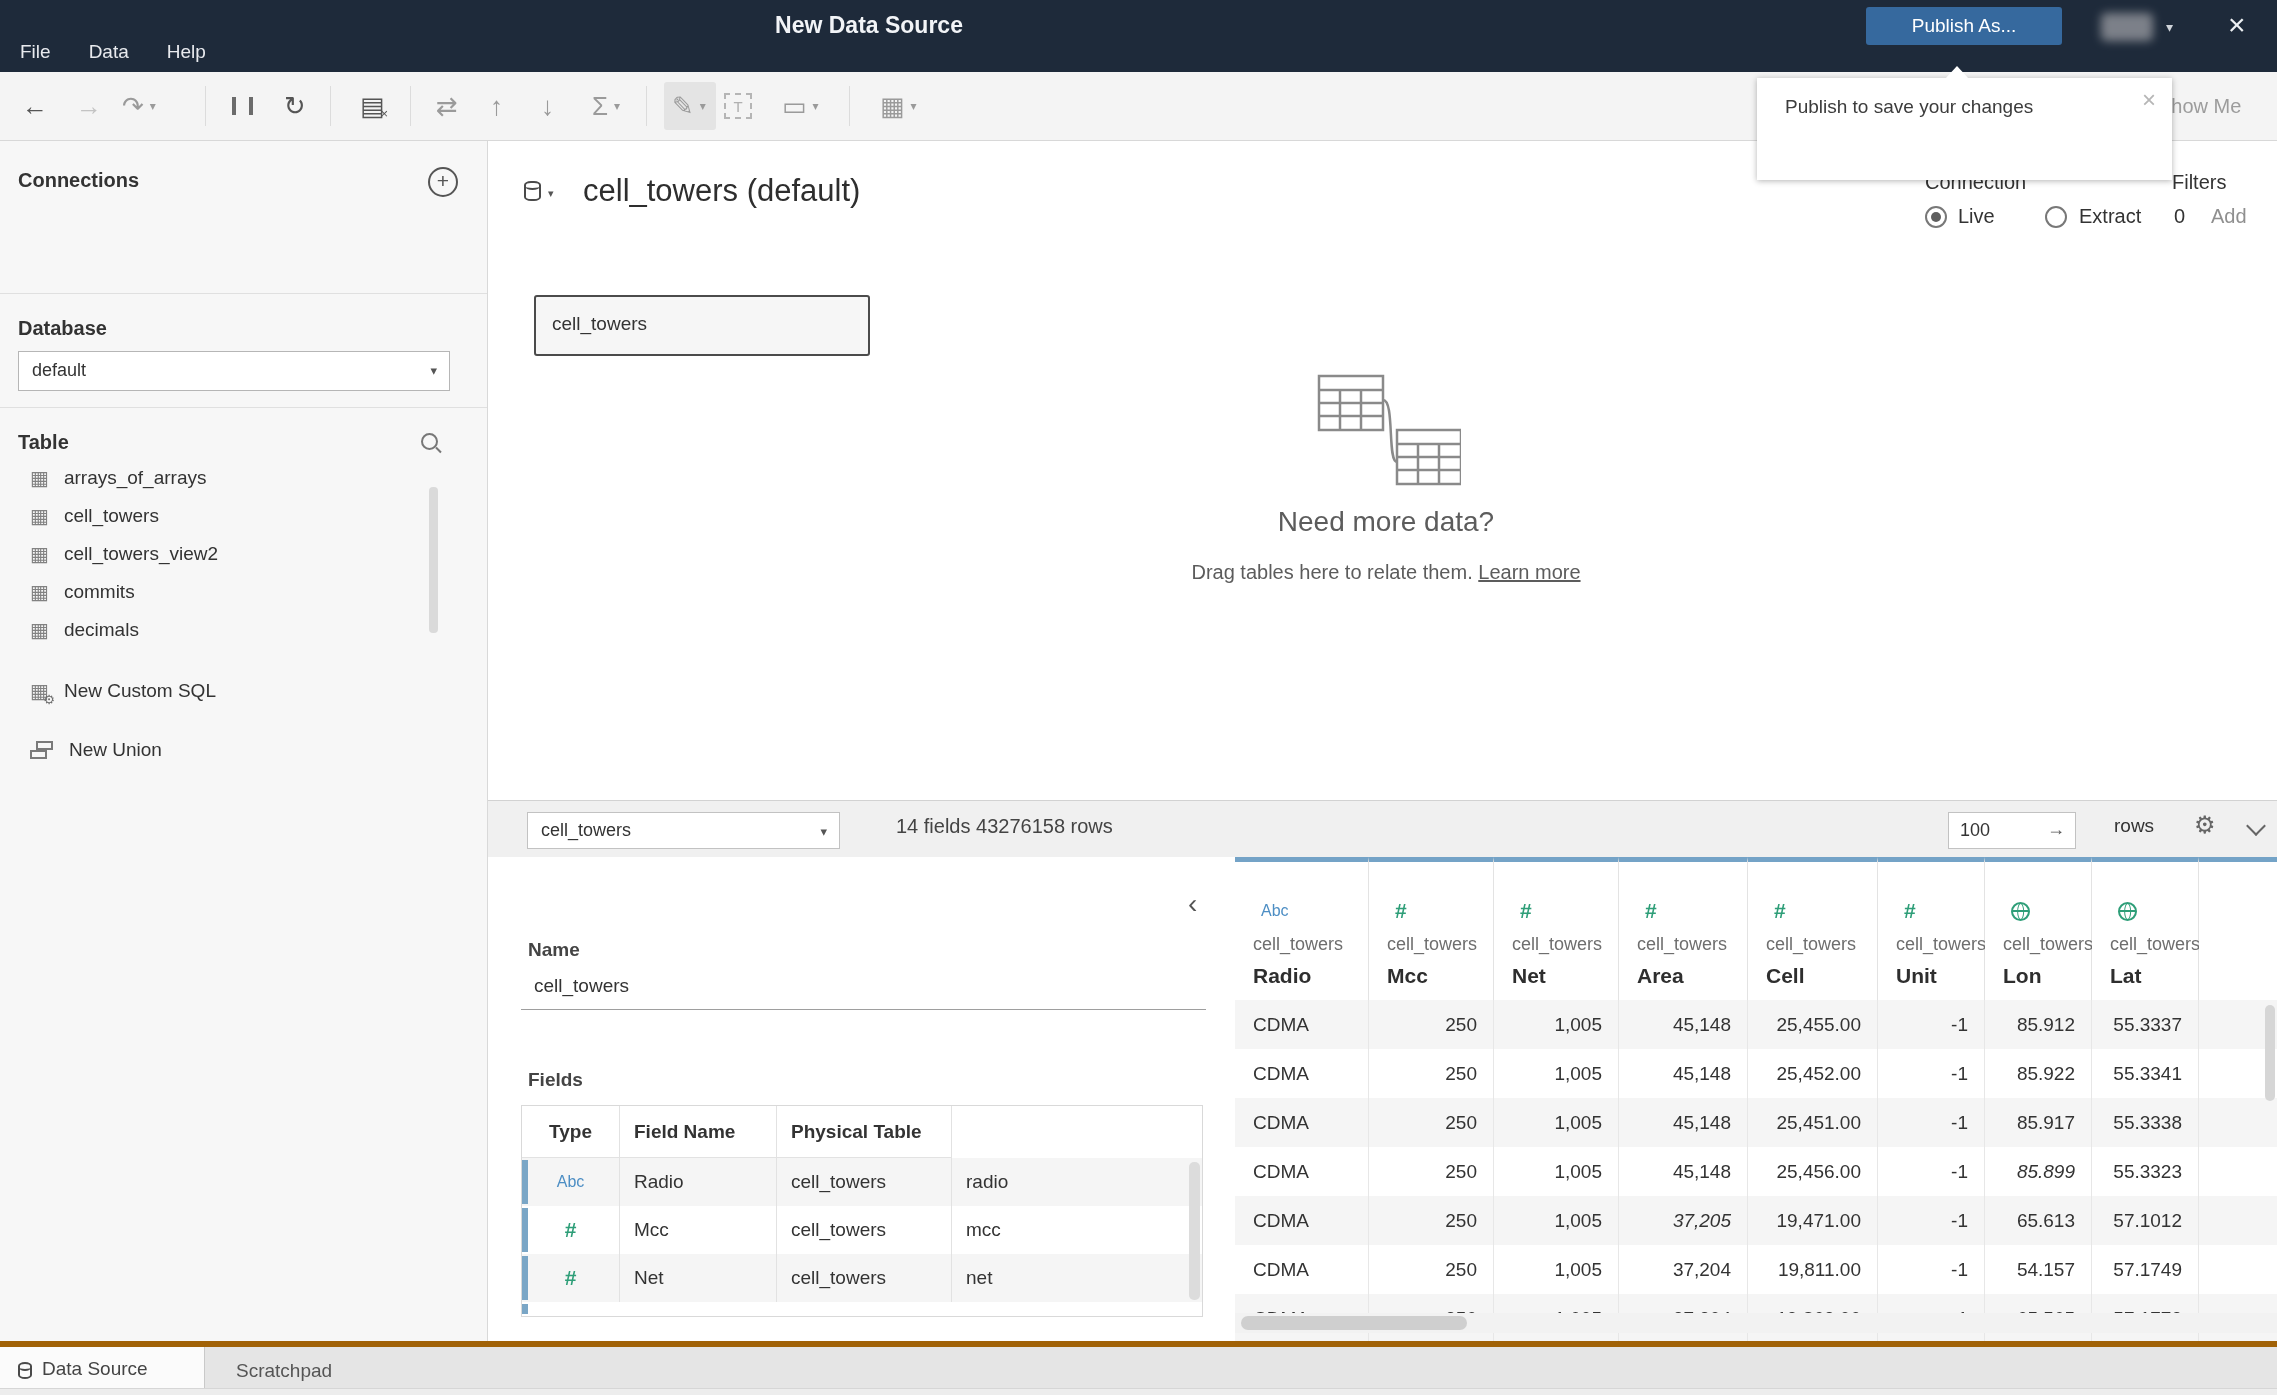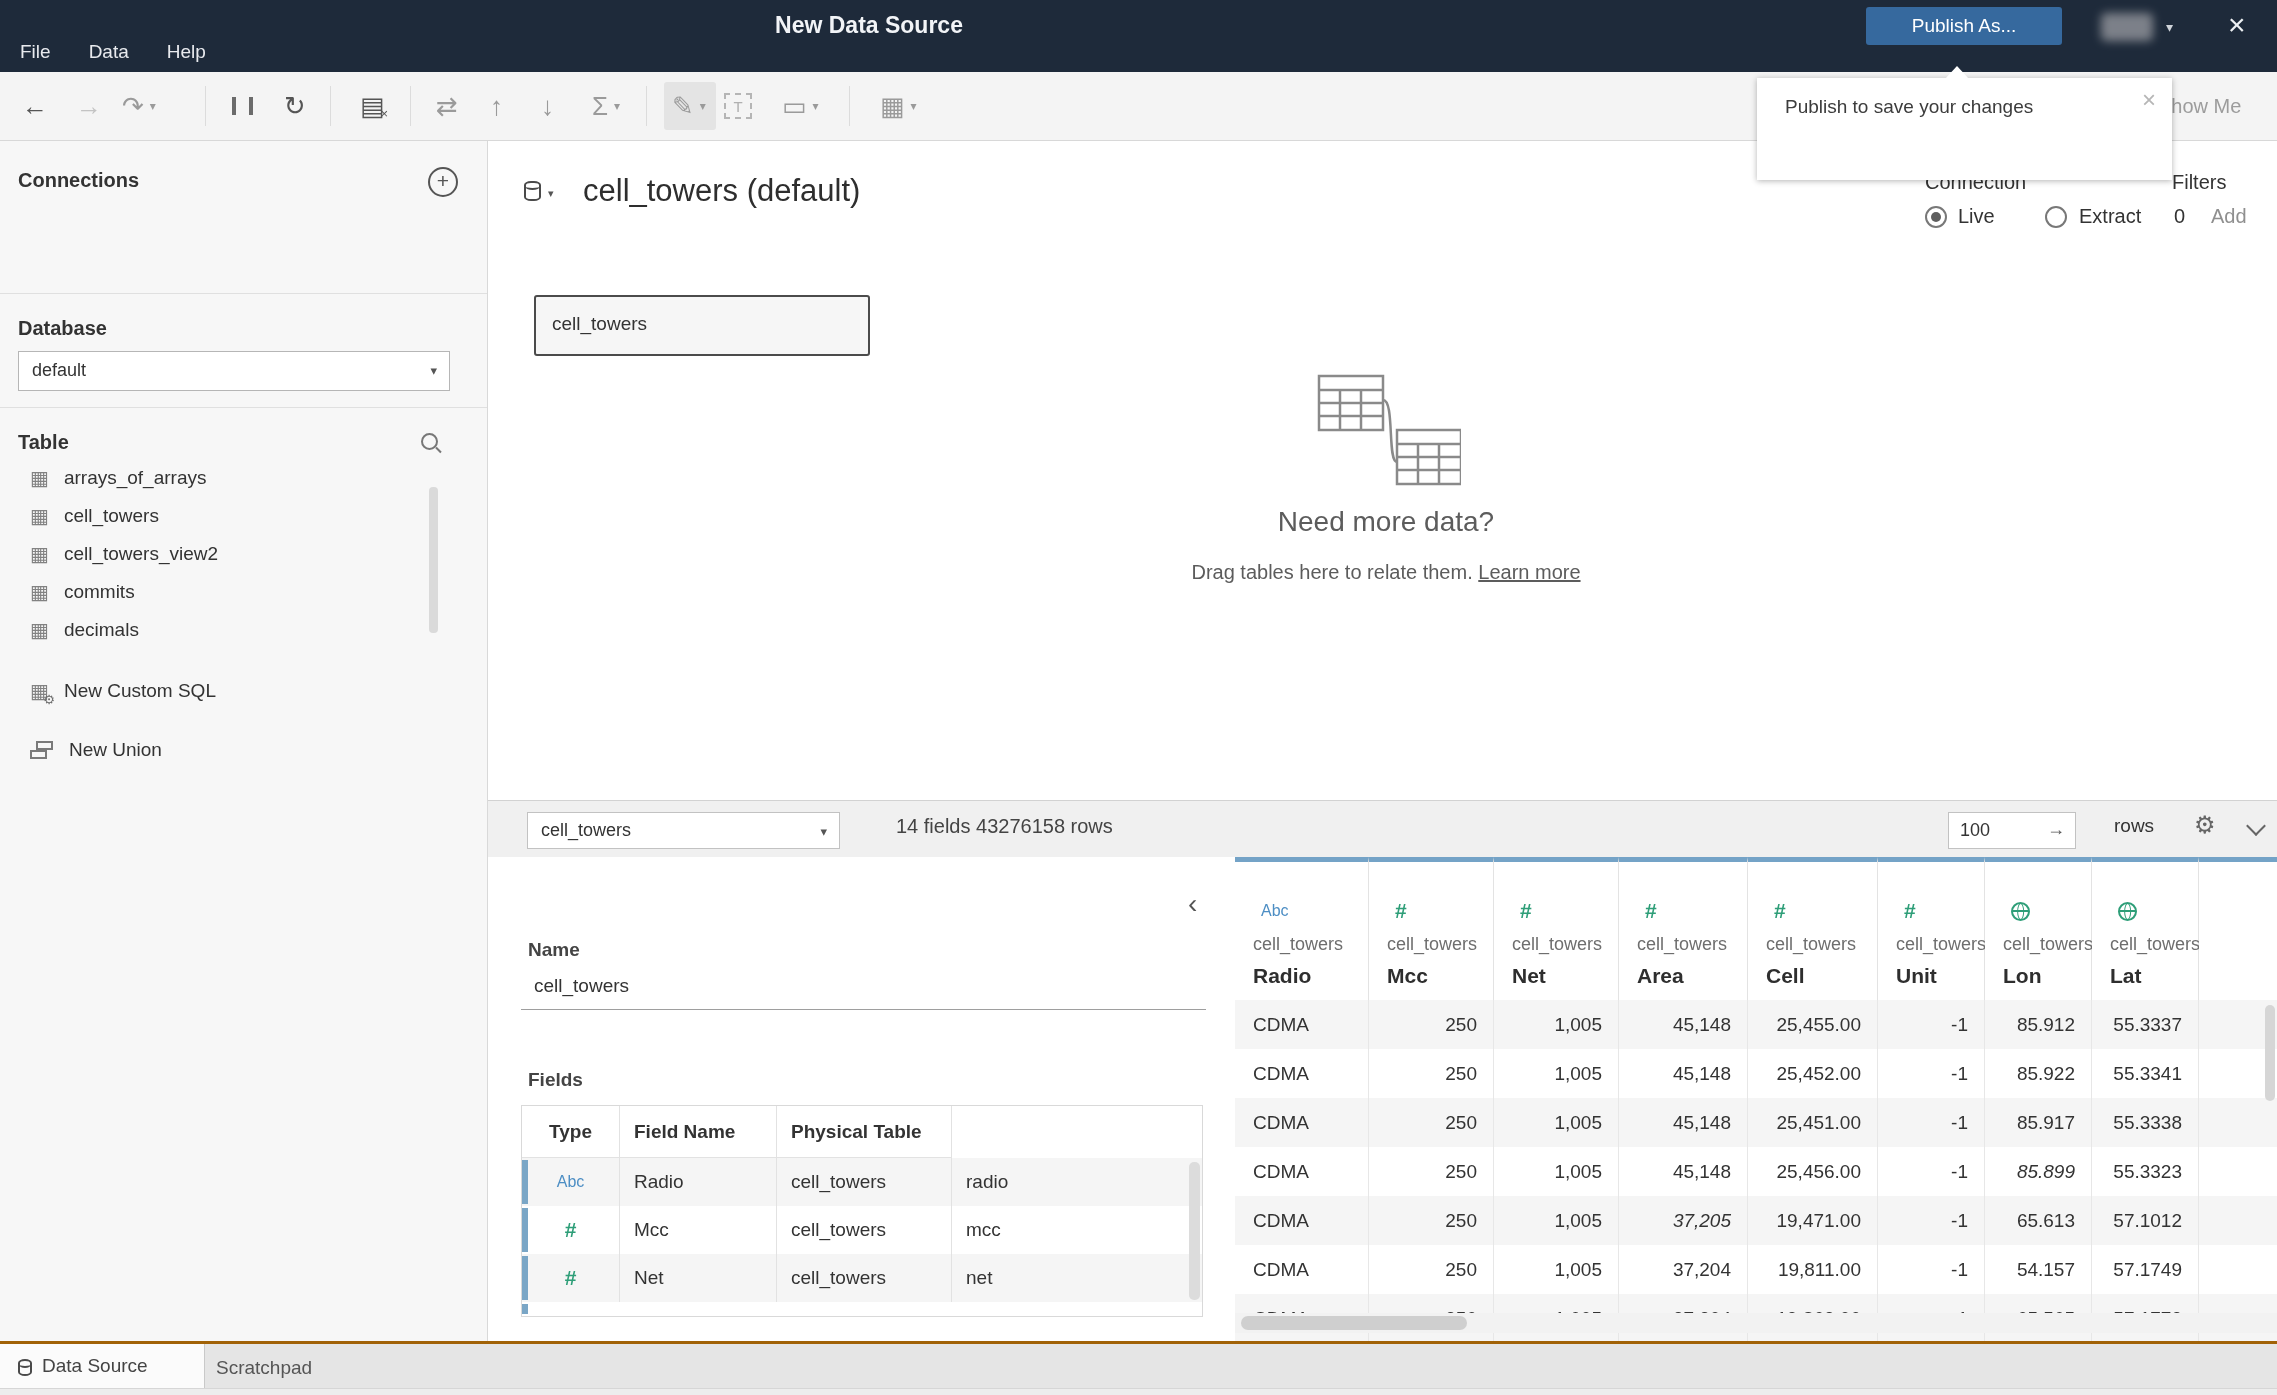--- a/index.html
+++ b/index.html
@@ -161,26 +161,26 @@
   .g-row:nth-child(odd){background:#f5f5f5;}
   .g-cell{box-sizing:border-box;height:49px;line-height:49px;font-size:19px;color:#333;
           border-right:1px solid #e7e7e7;overflow:hidden;white-space:nowrap;}
   .g-cell.lft{text-align:left;padding-left:18px;}
   .g-cell.rgt{text-align:right;padding-right:16px;}
   #grid-hscroll{position:absolute;left:0;top:456px;width:1042px;height:20px;background:#f2f2f2;}
   #grid-hscroll .thumb{position:absolute;left:6px;top:3px;width:226px;height:14px;background:#cfcfcf;border-radius:7px;}
   #grid-vscroll{position:absolute;left:1030px;top:148px;width:10px;height:96px;background:#d6d6d6;border-radius:5px;}
 
   
-  #statusbar{position:absolute;left:0;top:1341px;width:2277px;height:47px;background:#e5e5e5;border-top:3px solid #a16207;}
+  #statusbar{position:absolute;left:0;top:1341px;width:2277px;height:47px;background:#e5e5e5;border-top:6px solid #a16207;}
   #tab-datasource{position:absolute;left:0;top:0;width:204px;height:47px;background:#fbfbfb;
                   border-right:1px solid #c9c9c9;cursor:pointer;}
   #tab-datasource .cyl{position:absolute;left:18px;top:15px;width:10px;height:13px;}
   #tab-datasource .lbl{position:absolute;left:42px;top:11px;font-size:19px;color:#444;}
-  #tab-scratchpad{position:absolute;left:204px;top:0;height:47px;padding-left:12px;line-height:47px;
+  #tab-scratchpad{position:absolute;left:204px;top:0;height:47px;padding-left:32px;line-height:47px;
                   font-size:19px;color:#555;cursor:pointer;}
   #bottom-strip{position:absolute;left:0;top:1388px;width:2277px;height:7px;background:#ededed;border-top:1px solid #d6d6d6;}
 </style>
 </head>
 <body>
 
 <div id="app">
 
   <div id="topbar">
     <div class="menu-row">

